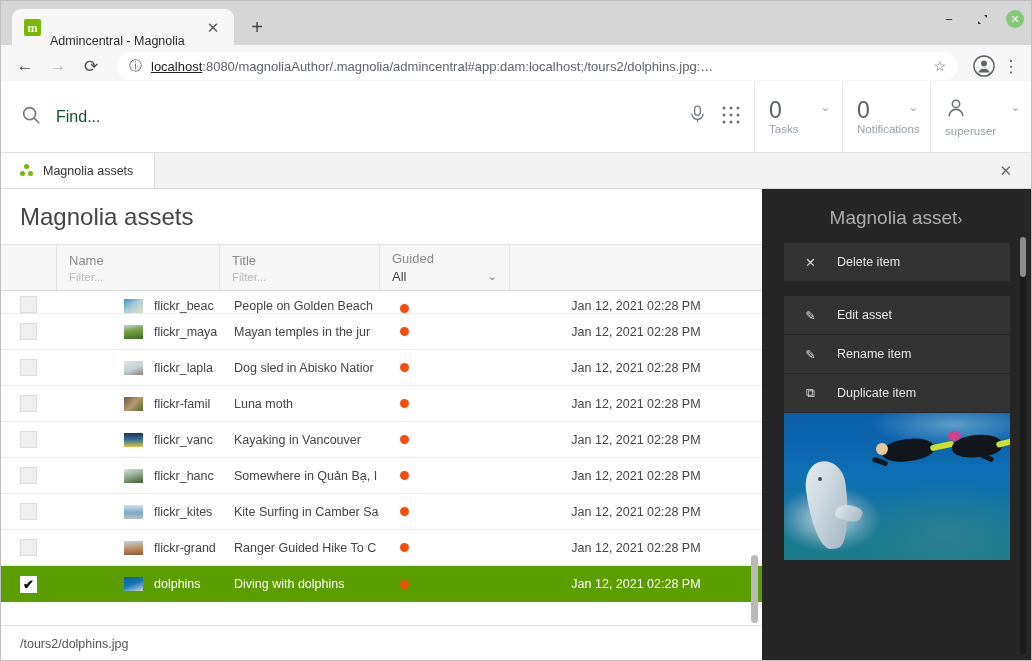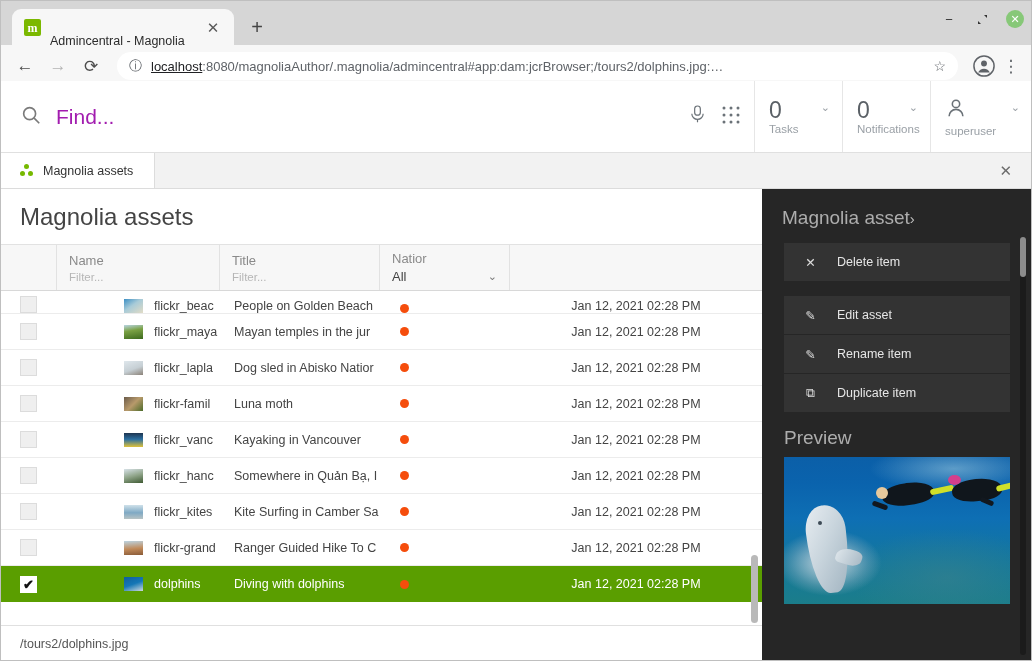--- a/index.html
+++ b/index.html
@@ -90,21 +90,21 @@
     width: 155px; display: flex; align-items: center; justify-content: center;
     border-right: 1px solid #e6e6e6;
   }
   .logo-text {
     font-family: "DejaVu Sans", sans-serif;
     font-size: 25px; font-weight: bold; color: #6ba400; letter-spacing: -0.8px;
     position: relative;
   }
   .logo-text sup { font-size: 9px; vertical-align: super; }
   .search-cell { flex: 1; display: flex; align-items: center; padding-left: 20px; gap: 14px; }
-  .search-ph { font-size: 21px; color: #a21caf; font-weight: 300; }
+  .search-ph { font-size: 16px; color: #14532d; font-weight: 300; }
   .hdr-icons { display: flex; align-items: center; gap: 16px; padding: 0 14px; color: #6b7278; }
   .hdr-cell {
     width: 88px; border-left: 1px solid #e6e6e6; height: 100%;
     display: flex; flex-direction: column; justify-content: center;
     padding-left: 14px; position: relative; cursor: pointer;
   }
   .hdr-cell.user { width: 102px; }
   .hdr-num { font-size: 23px; color: #5a6066; line-height: 1.05; font-weight: 300; }
   .hdr-lab { font-size: 11.5px; color: #9aa0a6; margin-top: 1px; }
   .hdr-caret { position: absolute; right: 12px; top: 20px; color: #9aa0a6; font-size: 11px; }
@@ -197,21 +197,21 @@
     position: absolute; bottom: 14px; width: 7px; height: 68px;
     background: #b9b9b9; border-radius: 4px;
   }
 
   
   .actionbar {
     position: absolute; right: 0; top: 0; width: 270px; bottom: 0;
     background: #262626; overflow: hidden;
   }
   .ab-head {
-    display: flex; align-items: center; justify-content: flex-start;
+    display: flex; align-items: center; justify-content: center;
     padding: 18px 22px 14px 20px;
   }
   .ab-title { font-size: 19px; color: #adadad; font-weight: 300; }
   .ab-chevron { color: #bdbdbd; font-size: 15px; cursor: pointer; }
   .ab-group { padding: 0 22px; }
   .ab-item {
     display: flex; align-items: center; gap: 18px; height: 39px;
     background: #333333; color: #e6e6e6; font-size: 12.5px;
     padding: 0 18px; cursor: pointer; border-bottom: 1px solid #262626;
   }
@@ -287,21 +287,21 @@
       <span class="winbtn close">✕</span>
     </div>
   </div>
 
   <div class="toolbar">
     <span class="navbtn">←</span>
     <span class="navbtn fwd">→</span>
     <span class="navbtn">⟳</span>
     <div class="omnibox">
       <span style="color:#5f6368;font-size:13px;">ⓘ</span>
-      <span class="omni-url"><b>localhost</b><span>:8080/magnoliaAuthor/.magnolia/admincentral#app:dam:jcrBrowser;/tours2/dolphins.jpg:…</span></span>
+      <span class="omni-url"><b>localhost</b><span>:8080/magnoliaAuthor/.magnolia/admincentral#app:dam:localhost;/tours2/dolphins.jpg:…</span></span>
       <span class="star">☆</span>
     </div>
     <span class="profile">
       <svg width="22" height="22" viewBox="0 0 24 24" fill="#5f6368">
         <circle cx="12" cy="12" r="11" fill="none" stroke="#5f6368" stroke-width="1.6"></circle>
         <circle cx="12" cy="9.3" r="3.2"></circle>
         <path d="M5.6 19.2a7 7 0 0 1 12.8 0"></path>
       </svg>
     </span>
     <span class="kebab">⋮</span>
@@ -412,21 +412,21 @@
           <div class="th col-chk"></div>
           <div class="th col-name">
             <span class="th-label">Name</span>
             <span class="th-filter">Filter...</span>
           </div>
           <div class="th col-title">
             <span class="th-label">Title</span>
             <span class="th-filter">Filter...</span>
           </div>
           <div class="th col-status">
-            <span class="th-label">Natior</span>
+            <span class="th-label">Guided</span>
             <span class="th-select">
               <span>All</span>
               <span class="cv">⌄</span>
             </span>
           </div>
         </div>
 
         <div class="tbody" id="tbody">
             <div class="row first">
               <div class="cell chk">
@@ -585,21 +585,20 @@
           <div class="ab-item">
             <span class="ic">✎</span>
             <span>Rename item</span>
           </div>
           <div class="ab-item">
             <span class="ic">⧉</span>
             <span>Duplicate item</span>
           </div>
         </div>
 
-        <div class="ab-preview-title">Preview</div>
         <div class="ab-preview-img">
           <div class="dolphin"></div>
           <div class="dolphin-fin"></div>
           <div class="dolphin-eye"></div>
           <div class="diver a"></div>
           <div class="head" style="left:92px;top:30px;width:12px;height:12px;"></div>
           <div class="limb" style="left:88px;top:46px;width:16px;height:5px;transform:rotate(20deg);"></div>
           <div class="fin" style="left:146px;top:30px;width:24px;height:6px;transform:rotate(-12deg);"></div>
           <div class="diver b"></div>
           <div class="fin pink" style="left:164px;top:18px;width:13px;height:10px;"></div>

